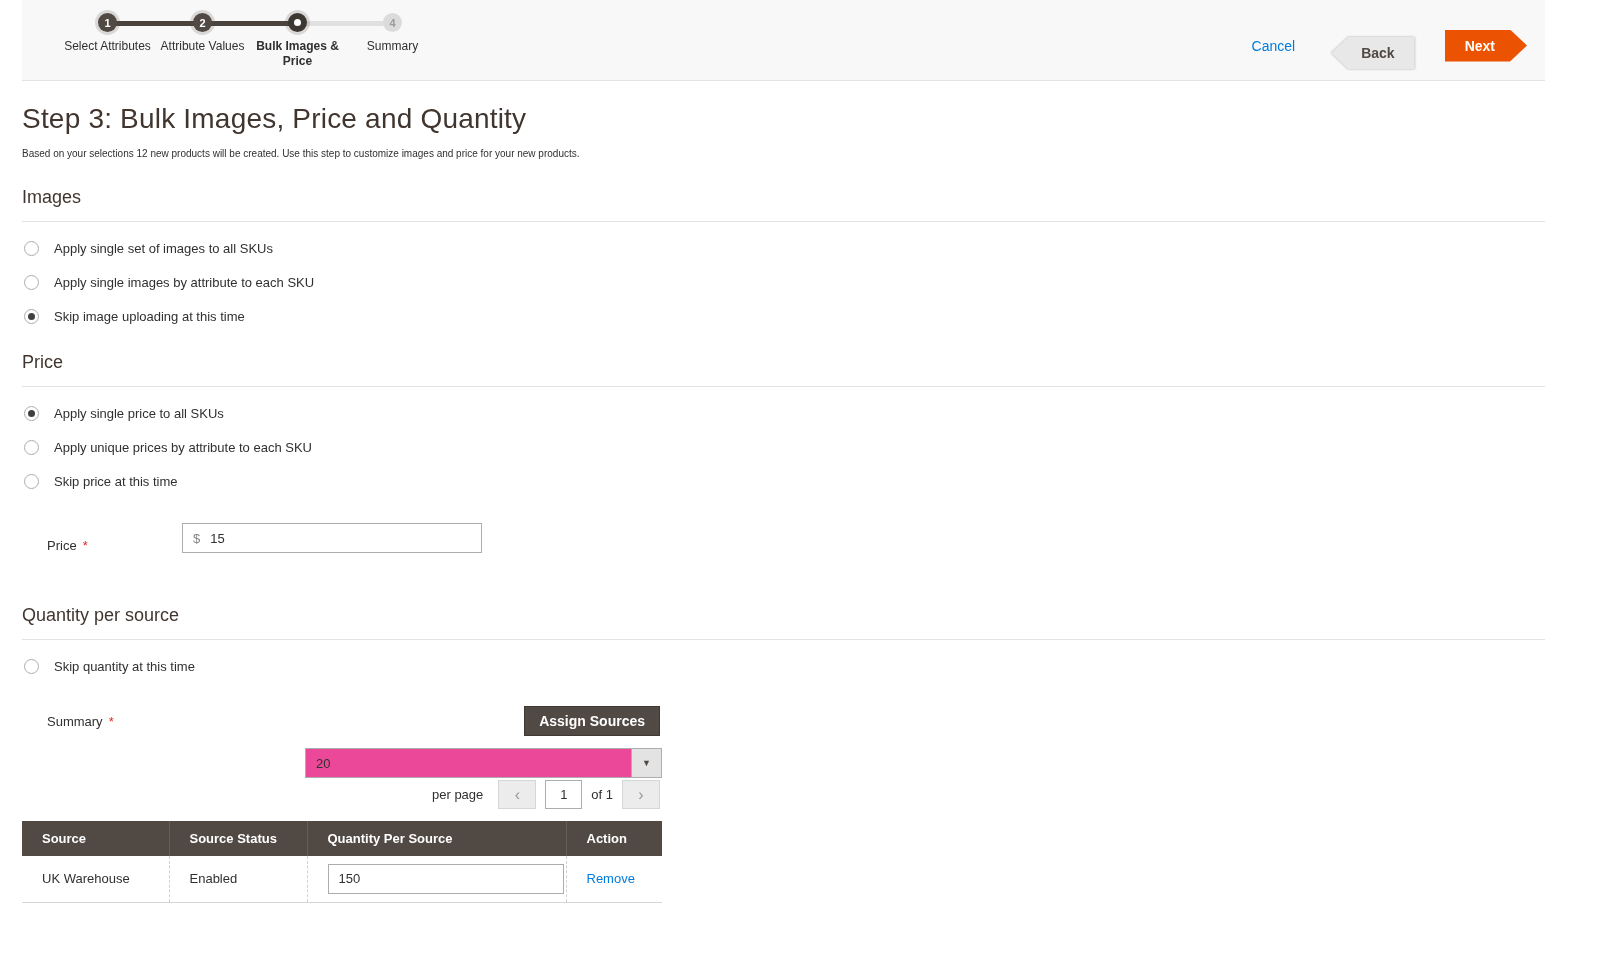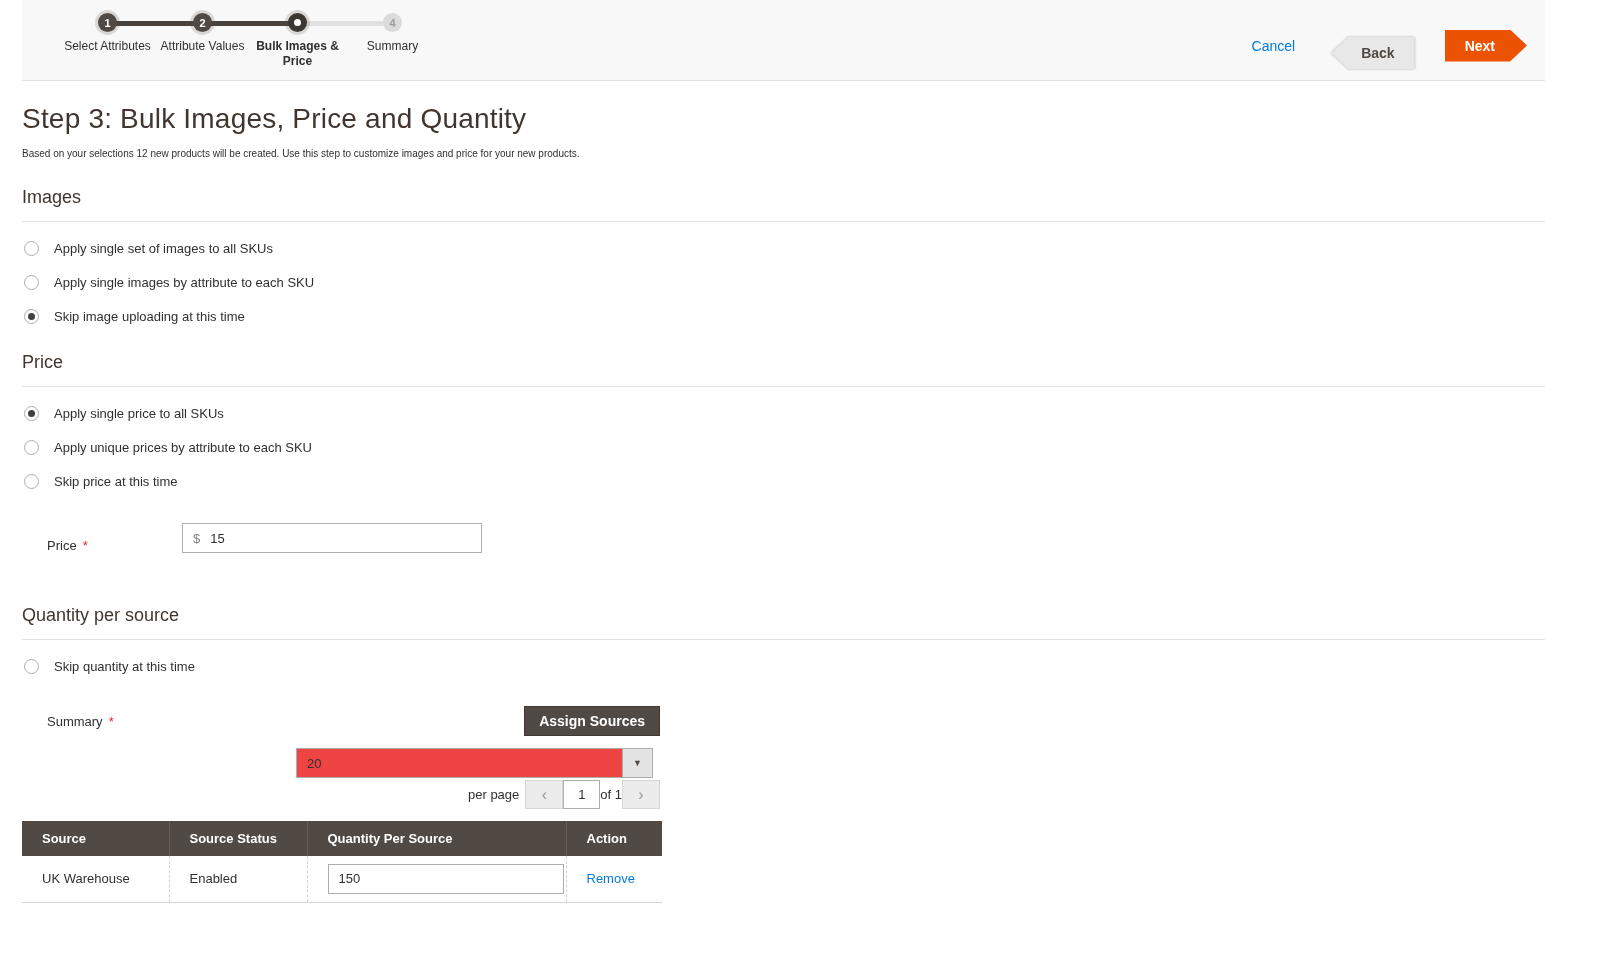--- a/index.html
+++ b/index.html
@@ -60,25 +60,25 @@
   .price-box .currency { color:#858585; font-size:13px; margin-right:10px; }
   .price-box input { border:none; outline:none; font-family:inherit; font-size:13px; color:#303030; width:240px; }
 
   
   .qty-block { width:640px; }
   .qty-head-row { display:flex; align-items:center; justify-content:space-between; margin-top:32px; }
   .qty-label-wrap { padding-left:25px; font-size:13px; }
   .btn-assign { background:#514943; color:#fff; border:1px solid #3f3933; font-family:inherit; font-size:14px; font-weight:600; padding:0 14px; height:30px; cursor:pointer; margin-right:2px; }
 
   .select-row { display:flex; justify-content:flex-end; margin-top:12px; }
-  .fake-select { width:357px; height:30px; border:1px solid #adadad; background:#ef4444; display:flex; align-items:stretch; cursor:pointer; margin-right:9px; }
+  .fake-select { width:357px; height:30px; border:1px solid #adadad; background:#ec4899; display:flex; align-items:stretch; cursor:pointer; margin-right:0; }
   .fake-select .sel-value { flex:1; font-size:13px; display:flex; align-items:center; padding-left:10px; color:#303030; }
   .fake-select .sel-arrow { width:30px; background:#e3e3e3; border-left:1px solid #adadad; display:flex; align-items:center; justify-content:center; font-size:9px; color:#514943; }
 
-  .pager-row { display:flex; justify-content:flex-end; align-items:center; margin-top:2px; }
+  .pager-row { display:flex; justify-content:flex-end; align-items:center; margin-top:2px; gap:9px; }
   .pager-text { font-size:13px; color:#303030; }
   .pager-btn { width:38px; height:29px; background:#ececec; border:1px solid #d6d6d6; color:#9d9792; font-size:16px; line-height:1; cursor:pointer; display:flex; align-items:center; justify-content:center; font-family:inherit; }
   .page-input { width:37px; height:29px; border:1px solid #adadad; text-align:center; font-size:13px; font-family:inherit; color:#303030; outline:none; }
   .pager-row .pager-text.per-page { margin-right:6px; }
   .pager-row .pager-btn.next { margin-right:2px; }
 
   
   table.sources { width:640px; border-collapse:collapse; margin-top:12px; table-layout:fixed; }
   table.sources th {
     background:#514943; color:#fff; font-size:13px; font-weight:bold; text-align:left;

